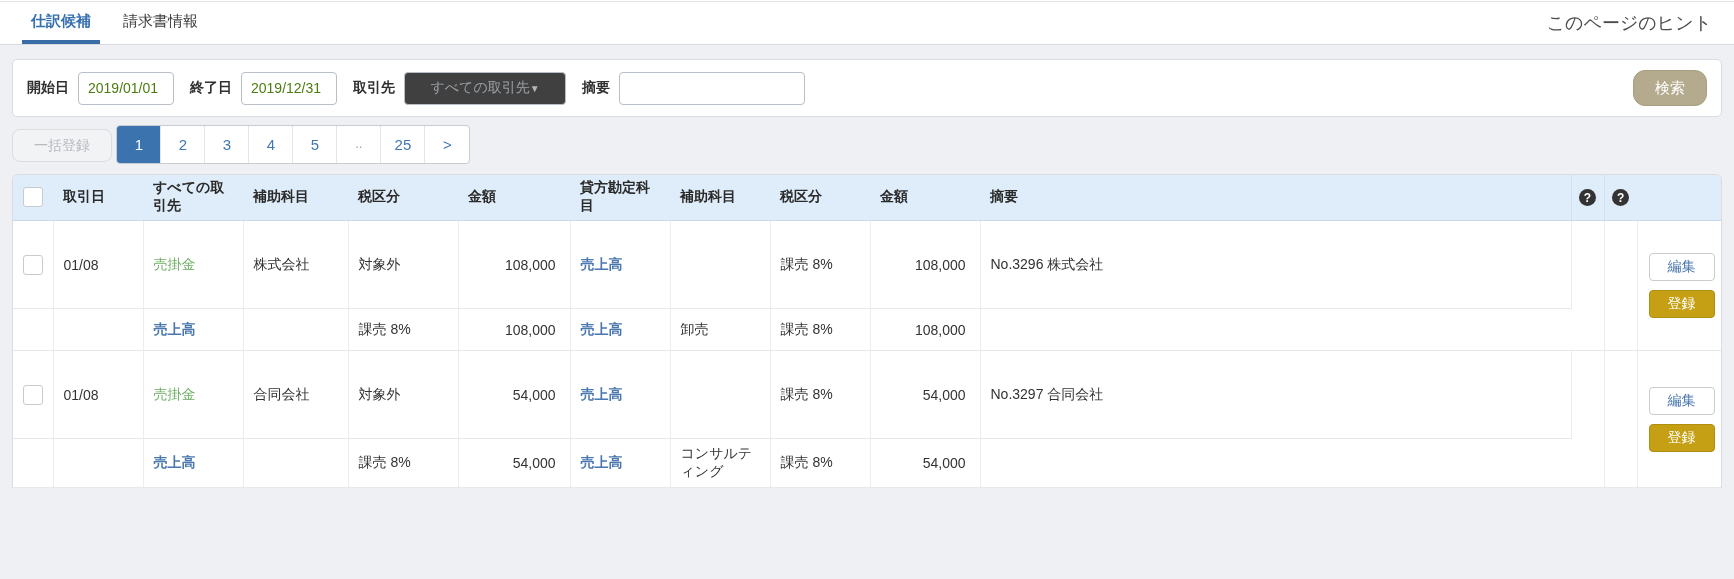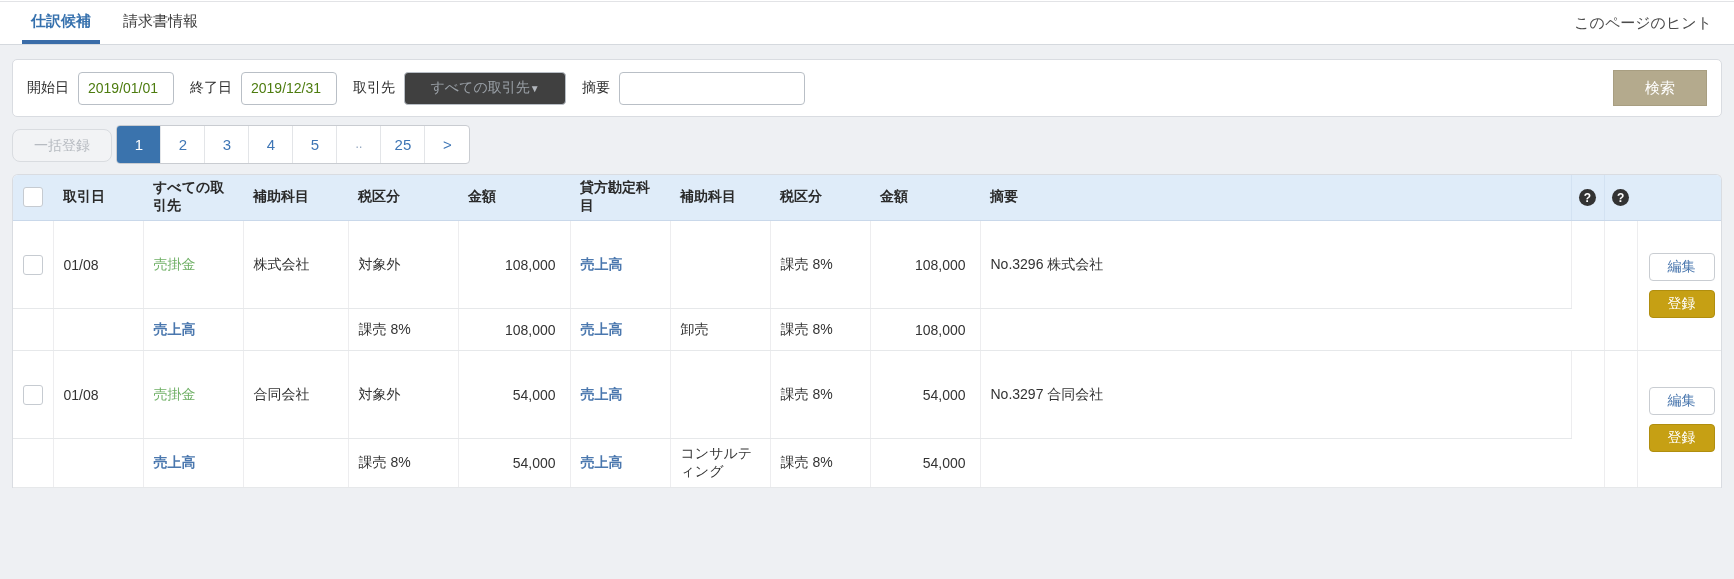--- a/index.html
+++ b/index.html
@@ -14,48 +14,48 @@
   .tabbar {
     height: 43px; background: #fff; border-bottom: 1px solid #d5d9de;
     display: flex; align-items: stretch; padding: 0 22px;
   }
   .tab {
     display: flex; align-items: center; padding: 0 9px; margin-right: 14px;
     font-size: 15px; color: #3c3c3c; cursor: pointer; border-bottom: 4px solid transparent;
   }
   .tab.active { color: #3570ad; font-weight: bold; border-bottom-color: #3a6ca8; }
   .tabbar-spacer { flex: 1; }
-  .hint-link { display: flex; align-items: center; font-size: 15px; color: #4b4b4b; cursor: pointer; }
+  .hint-link { display: flex; align-items: center; font-size: 18px; color: #4b4b4b; cursor: pointer; }
 
   .content { padding: 14px 12px 0 12px; }
 
   
   .filter-card {
     background: #fff; border: 1px solid #d9dce1; border-radius: 5px;
     height: 58px; display: flex; align-items: center; gap: 16px; padding: 0 14px;
   }
   .fgroup { display: flex; align-items: center; gap: 9px; }
-  .flabel { font-size: 14px; font-weight: normal; color: #2f2f2f; white-space: nowrap; }
+  .flabel { font-size: 14px; font-weight: bold; color: #2f2f2f; white-space: nowrap; }
   .inp {
     height: 33px; border: 1px solid #b9bfc6; border-radius: 4px;
     padding: 0 9px; font-size: 14px; color: #4d7c0f; background: #fff;
     font-family: inherit;
   }
   .inp.date { width: 96px; }
   .inp.remark { width: 186px; }
   .select-box {
     width: 162px; height: 33px; border: 1px solid #b9bfc6; border-radius: 4px;
     background: #404040; display: flex; align-items: center; justify-content: center;
     padding: 0 9px; cursor: pointer;
   }
   .select-text { font-size: 14px; color: #9aa0a7; }
   .caret { font-size: 10px; color: #b3b7bd; }
   .search-btn {
-    margin-left: auto; width: 94px; height: 36px;
-    background: #b4aa8d; border: 1px solid #a89e81; border-radius: 0;
+    margin-left: auto; width: 74px; height: 36px;
+    background: #b4aa8d; border: 1px solid #a89e81; border-radius: 12px;
     color: #fff; font-size: 15px; cursor: pointer; font-family: inherit;
   }
 
   
   .bulk-btn {
     margin-top: 12px; height: 33px; padding: 0 21px;
     background: #f2f3f5; border: 1px solid #d9dce0; border-radius: 8px;
     color: #b7bbc1; font-size: 14px; font-family: inherit; cursor: default;
   }
   .list-head {

